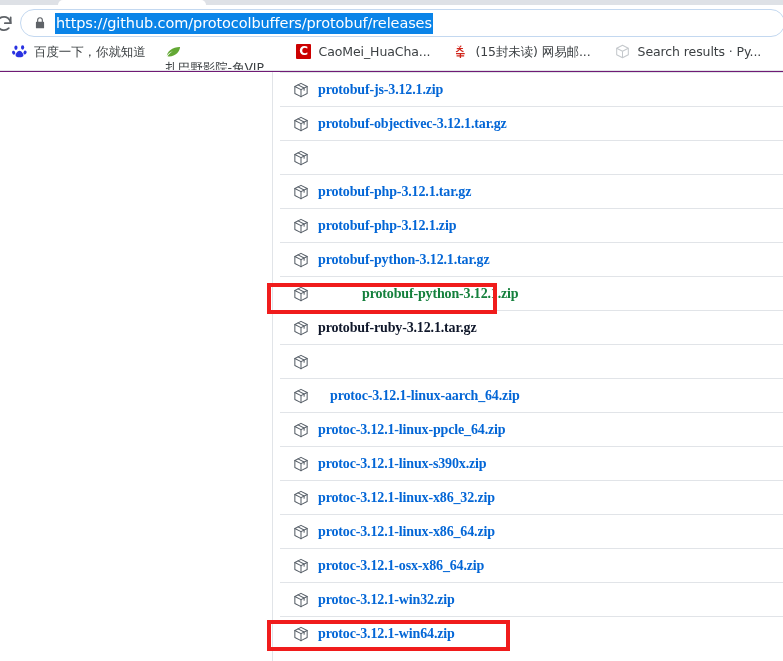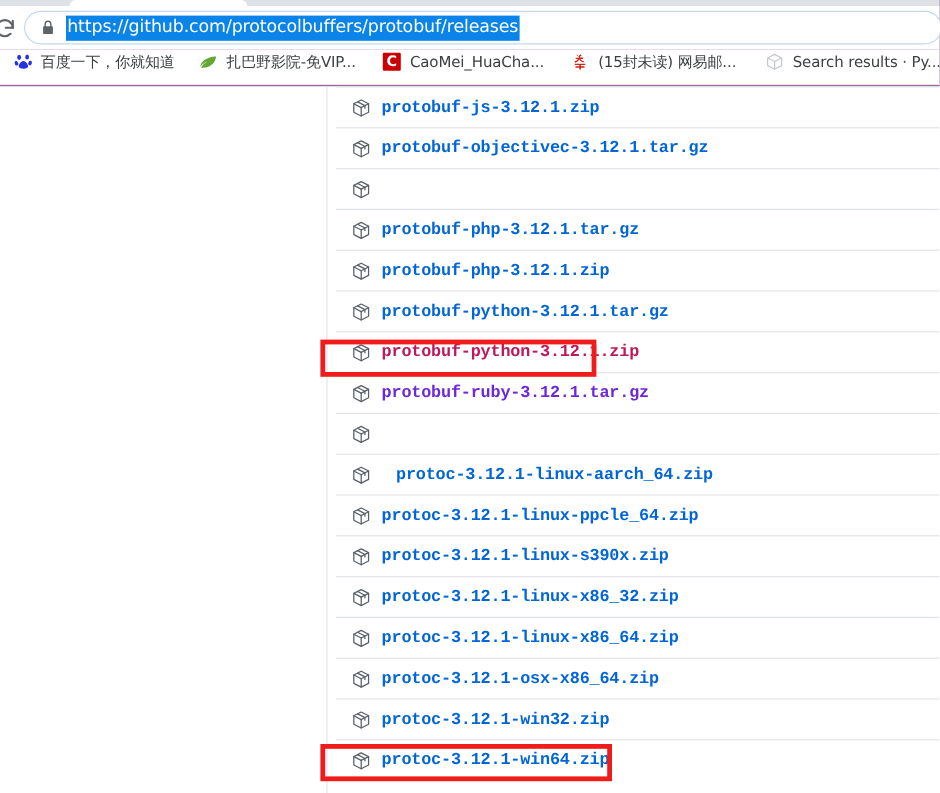--- a/index.html
+++ b/index.html
@@ -173,21 +173,21 @@
   }
   .asset-icon {
     flex: 0 0 auto;
     width: 16px;
     height: 16px;
     margin-left: 13px;
     margin-right: 9px;
     color: #586069;
   }
   .asset-name {
-    font-family: Liberation Mono, monospace;
+    font-family: Liberation Serif, serif;
     font-size: 14px;
     color: #0366d6;
     font-weight: 600;
     letter-spacing: -0.15px;
     cursor: pointer;
   }
 
   
   .annot-box {
     position: absolute;
@@ -245,21 +245,21 @@
           <ellipse cx="4.2" cy="4" rx="1.7" ry="2.3" fill="#2932e1"></ellipse>
           <ellipse cx="11.3" cy="3.7" rx="1.7" ry="2.3" fill="#2932e1"></ellipse>
           <ellipse cx="1.8" cy="9.3" rx="1.6" ry="2.1" transform="rotate(-20 1.8 9.3)" fill="#2932e1"></ellipse>
           <ellipse cx="13.9" cy="9.1" rx="1.6" ry="2.1" transform="rotate(20 13.9 9.1)" fill="#2932e1"></ellipse>
           <path d="M8 7.2c2.1 0 4.2 3.1 4.2 4.8 0 1.5-1.6 2.2-4.2 2.2s-4.2-.7-4.2-2.2C3.8 10.3 5.9 7.2 8 7.2z" fill="#2932e1"></path>
         </svg>
       </span>
       <span class="bm-label">百度一下，你就知道</span>
     </div>
 
-    <div class="bookmark" style="margin-left:14px;">
+    <div class="bookmark" style="margin-left:14px;flex-direction:column;">
       <span class="bm-favicon">
         <svg viewBox="0 0 16 16" width="15" height="15">
           <path d="M15 3.2C12 3 7.4 4.3 4.4 6.6 2.2 8.3 1.1 10.6.8 12.6c1.4-2.2 3.8-3.9 6.5-4.8C5 9.2 3 10.8 1.6 13.1c3.6.8 7.6-.6 10.3-3.2 2-2 2.8-4.4 3.1-6.7z" fill="#63a834"></path>
         </svg>
       </span>
       <span class="bm-label">扎巴野影院-免VIP...</span>
     </div>
 
     <div class="bookmark" style="margin-left:16px;">
       <span class="bm-favicon">
@@ -351,30 +351,30 @@
           </svg></span>
         <span class="asset-name" style="color: rgb(3, 102, 214);">protobuf-python-3.12.1.tar.gz</span>
       </div>
       <div class="asset-row">
         <span class="asset-icon"><svg viewBox="0 0 16 16" width="16" height="16" fill="none" stroke="currentColor" stroke-width="1.05" stroke-linejoin="round" stroke-linecap="round">
             <path d="M8 1.35 14.15 4.5v7L8 14.65 1.85 11.5v-7z"></path>
             <path d="M1.85 4.5 8 7.65l6.15-3.15"></path>
             <path d="M8 7.65v7"></path>
             <path d="M5 2.9 11.1 6.05v2.1"></path>
           </svg></span>
-        <span class="asset-name" style="color: #be185d;">protobuf-python-3.12.1.zip</span>
-      </div>
-      <div class="asset-row">
-        <span class="asset-icon"><svg viewBox="0 0 16 16" width="16" height="16" fill="none" stroke="currentColor" stroke-width="1.05" stroke-linejoin="round" stroke-linecap="round">
-            <path d="M8 1.35 14.15 4.5v7L8 14.65 1.85 11.5v-7z"></path>
-            <path d="M1.85 4.5 8 7.65l6.15-3.15"></path>
-            <path d="M8 7.65v7"></path>
-            <path d="M5 2.9 11.1 6.05v2.1"></path>
-          </svg></span>
-        <span class="asset-name" style="color: #6d28d9; text-align: center;">protobuf-ruby-3.12.1.tar.gz</span>
+        <span class="asset-name" style="color: #15803d; margin-left: 44px;">protobuf-python-3.12.1.zip</span>
+      </div>
+      <div class="asset-row">
+        <span class="asset-icon"><svg viewBox="0 0 16 16" width="16" height="16" fill="none" stroke="currentColor" stroke-width="1.05" stroke-linejoin="round" stroke-linecap="round">
+            <path d="M8 1.35 14.15 4.5v7L8 14.65 1.85 11.5v-7z"></path>
+            <path d="M1.85 4.5 8 7.65l6.15-3.15"></path>
+            <path d="M8 7.65v7"></path>
+            <path d="M5 2.9 11.1 6.05v2.1"></path>
+          </svg></span>
+        <span class="asset-name" style="color: #0f172a; text-align: center;">protobuf-ruby-3.12.1.tar.gz</span>
       </div>
       <div class="asset-row">
         <span class="asset-icon"><svg viewBox="0 0 16 16" width="16" height="16" fill="none" stroke="currentColor" stroke-width="1.05" stroke-linejoin="round" stroke-linecap="round">
             <path d="M8 1.35 14.15 4.5v7L8 14.65 1.85 11.5v-7z"></path>
             <path d="M1.85 4.5 8 7.65l6.15-3.15"></path>
             <path d="M8 7.65v7"></path>
             <path d="M5 2.9 11.1 6.05v2.1"></path>
           </svg></span>
       </div>
       <div class="asset-row">

